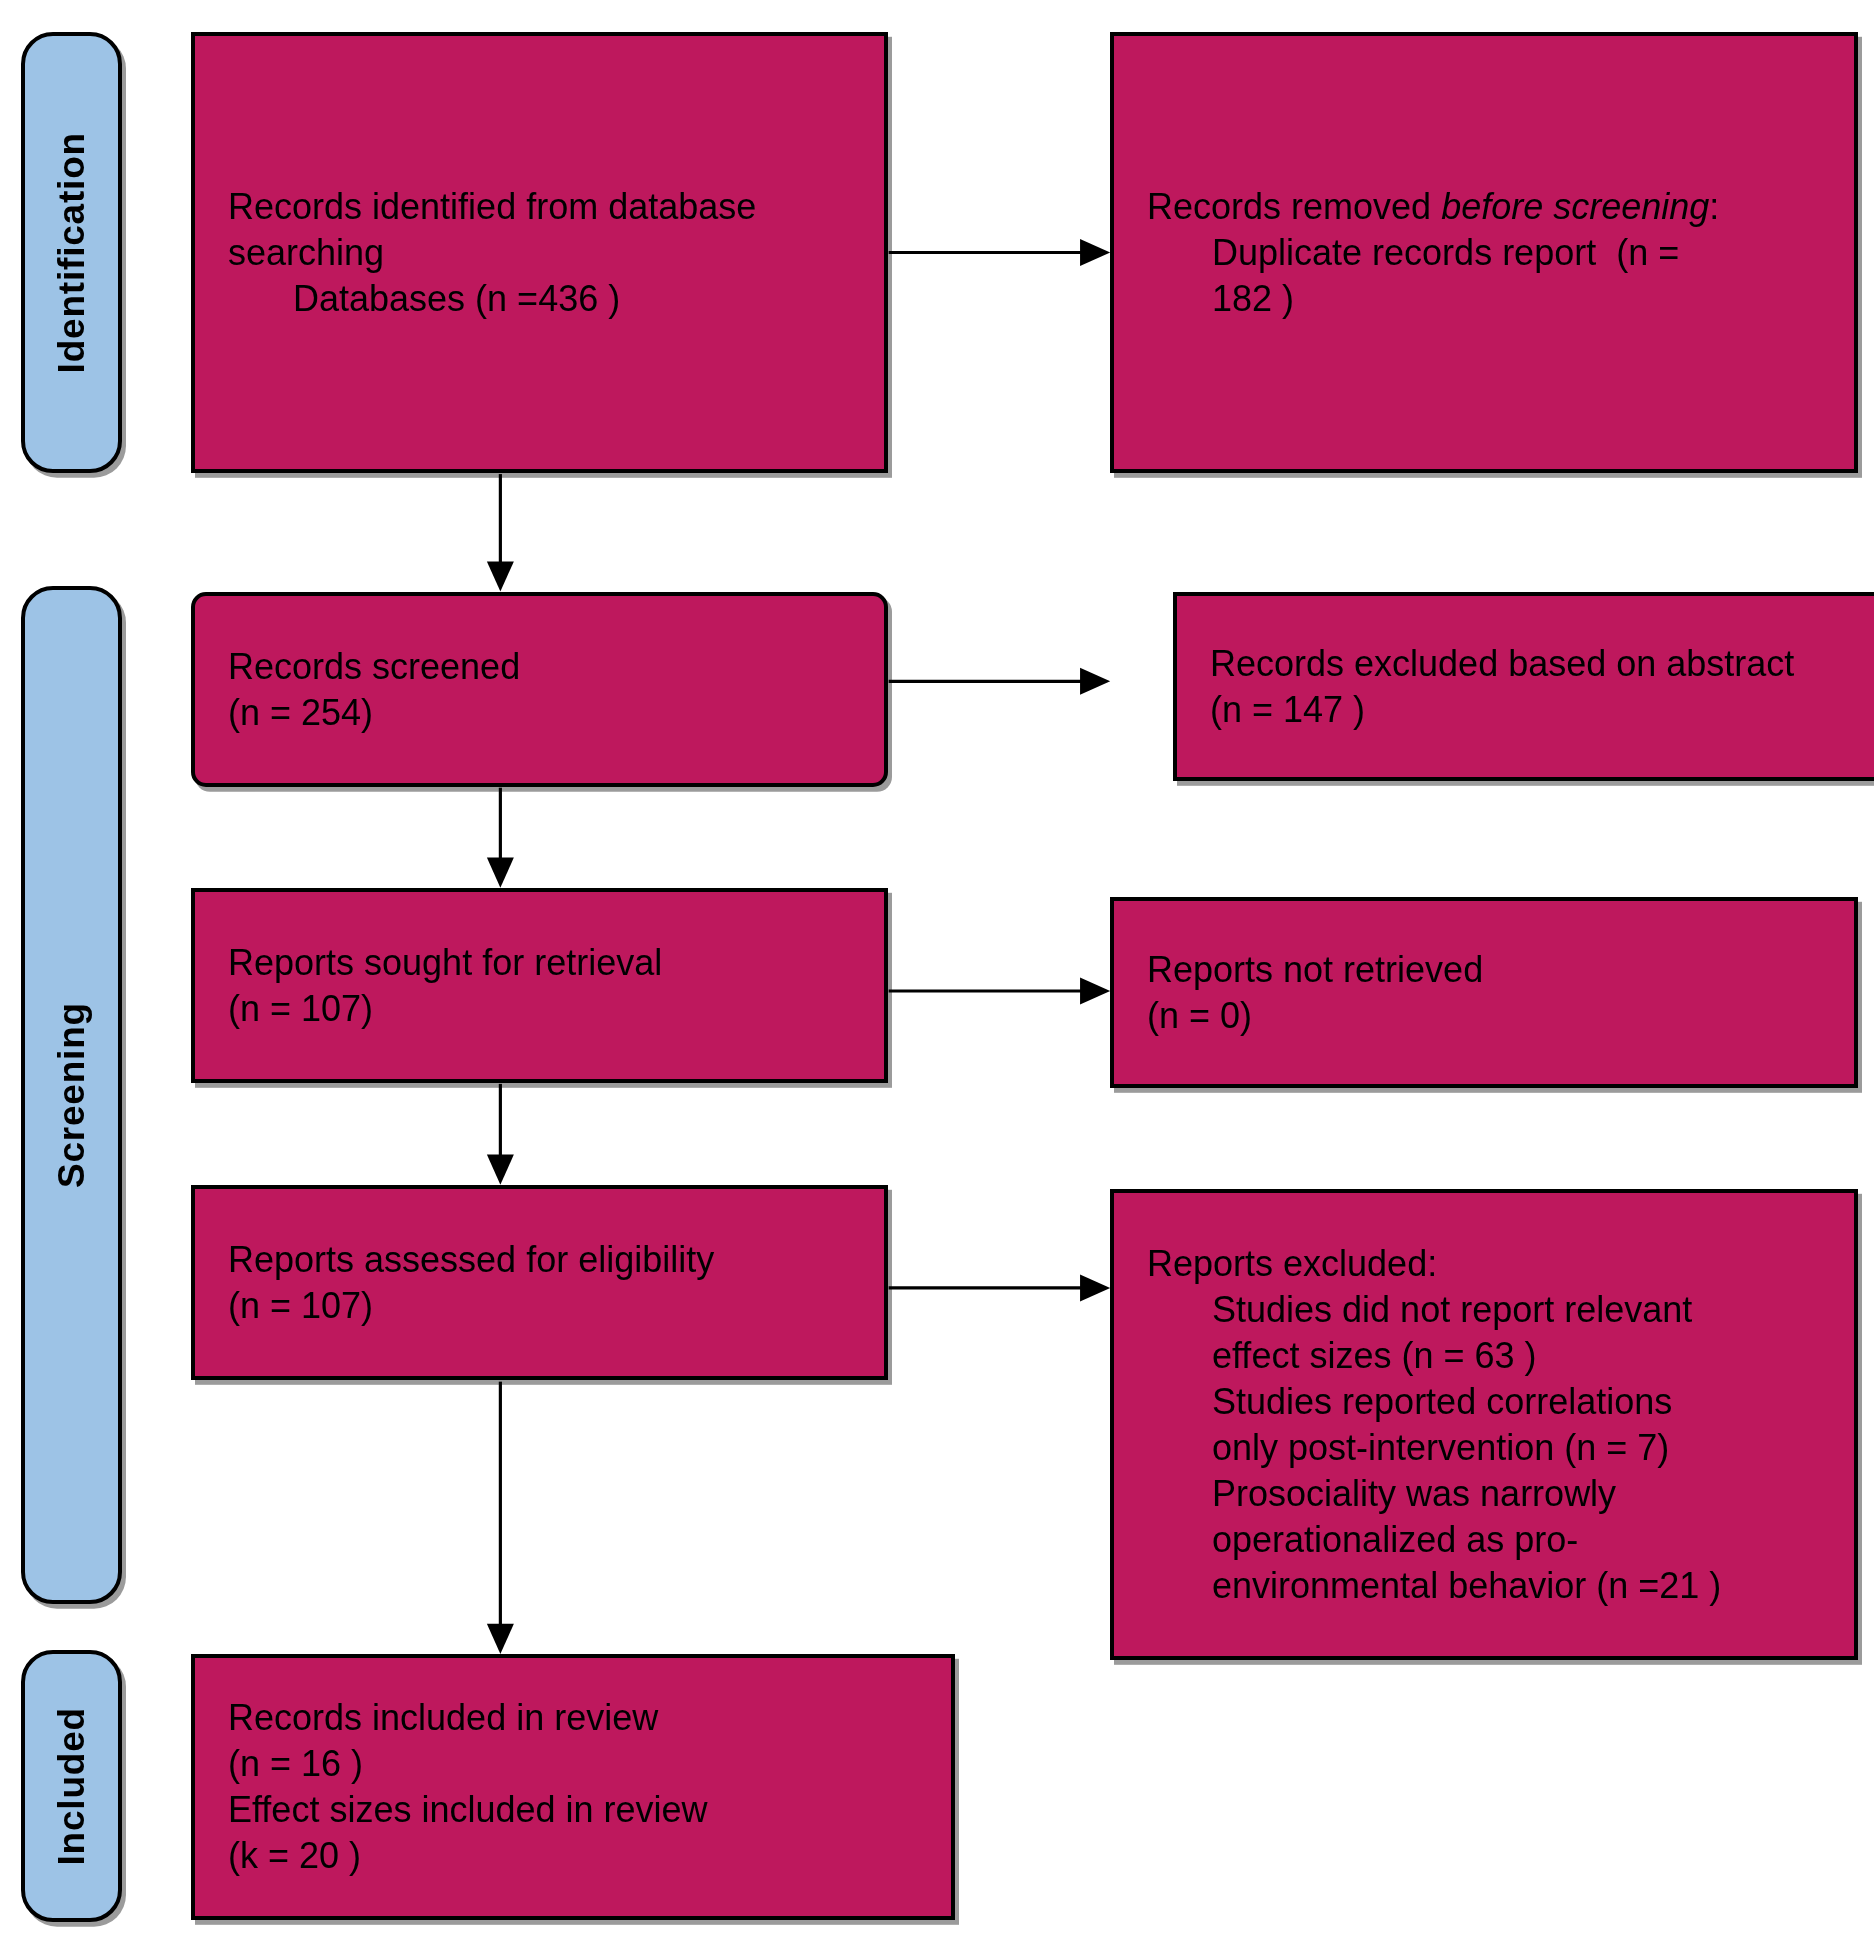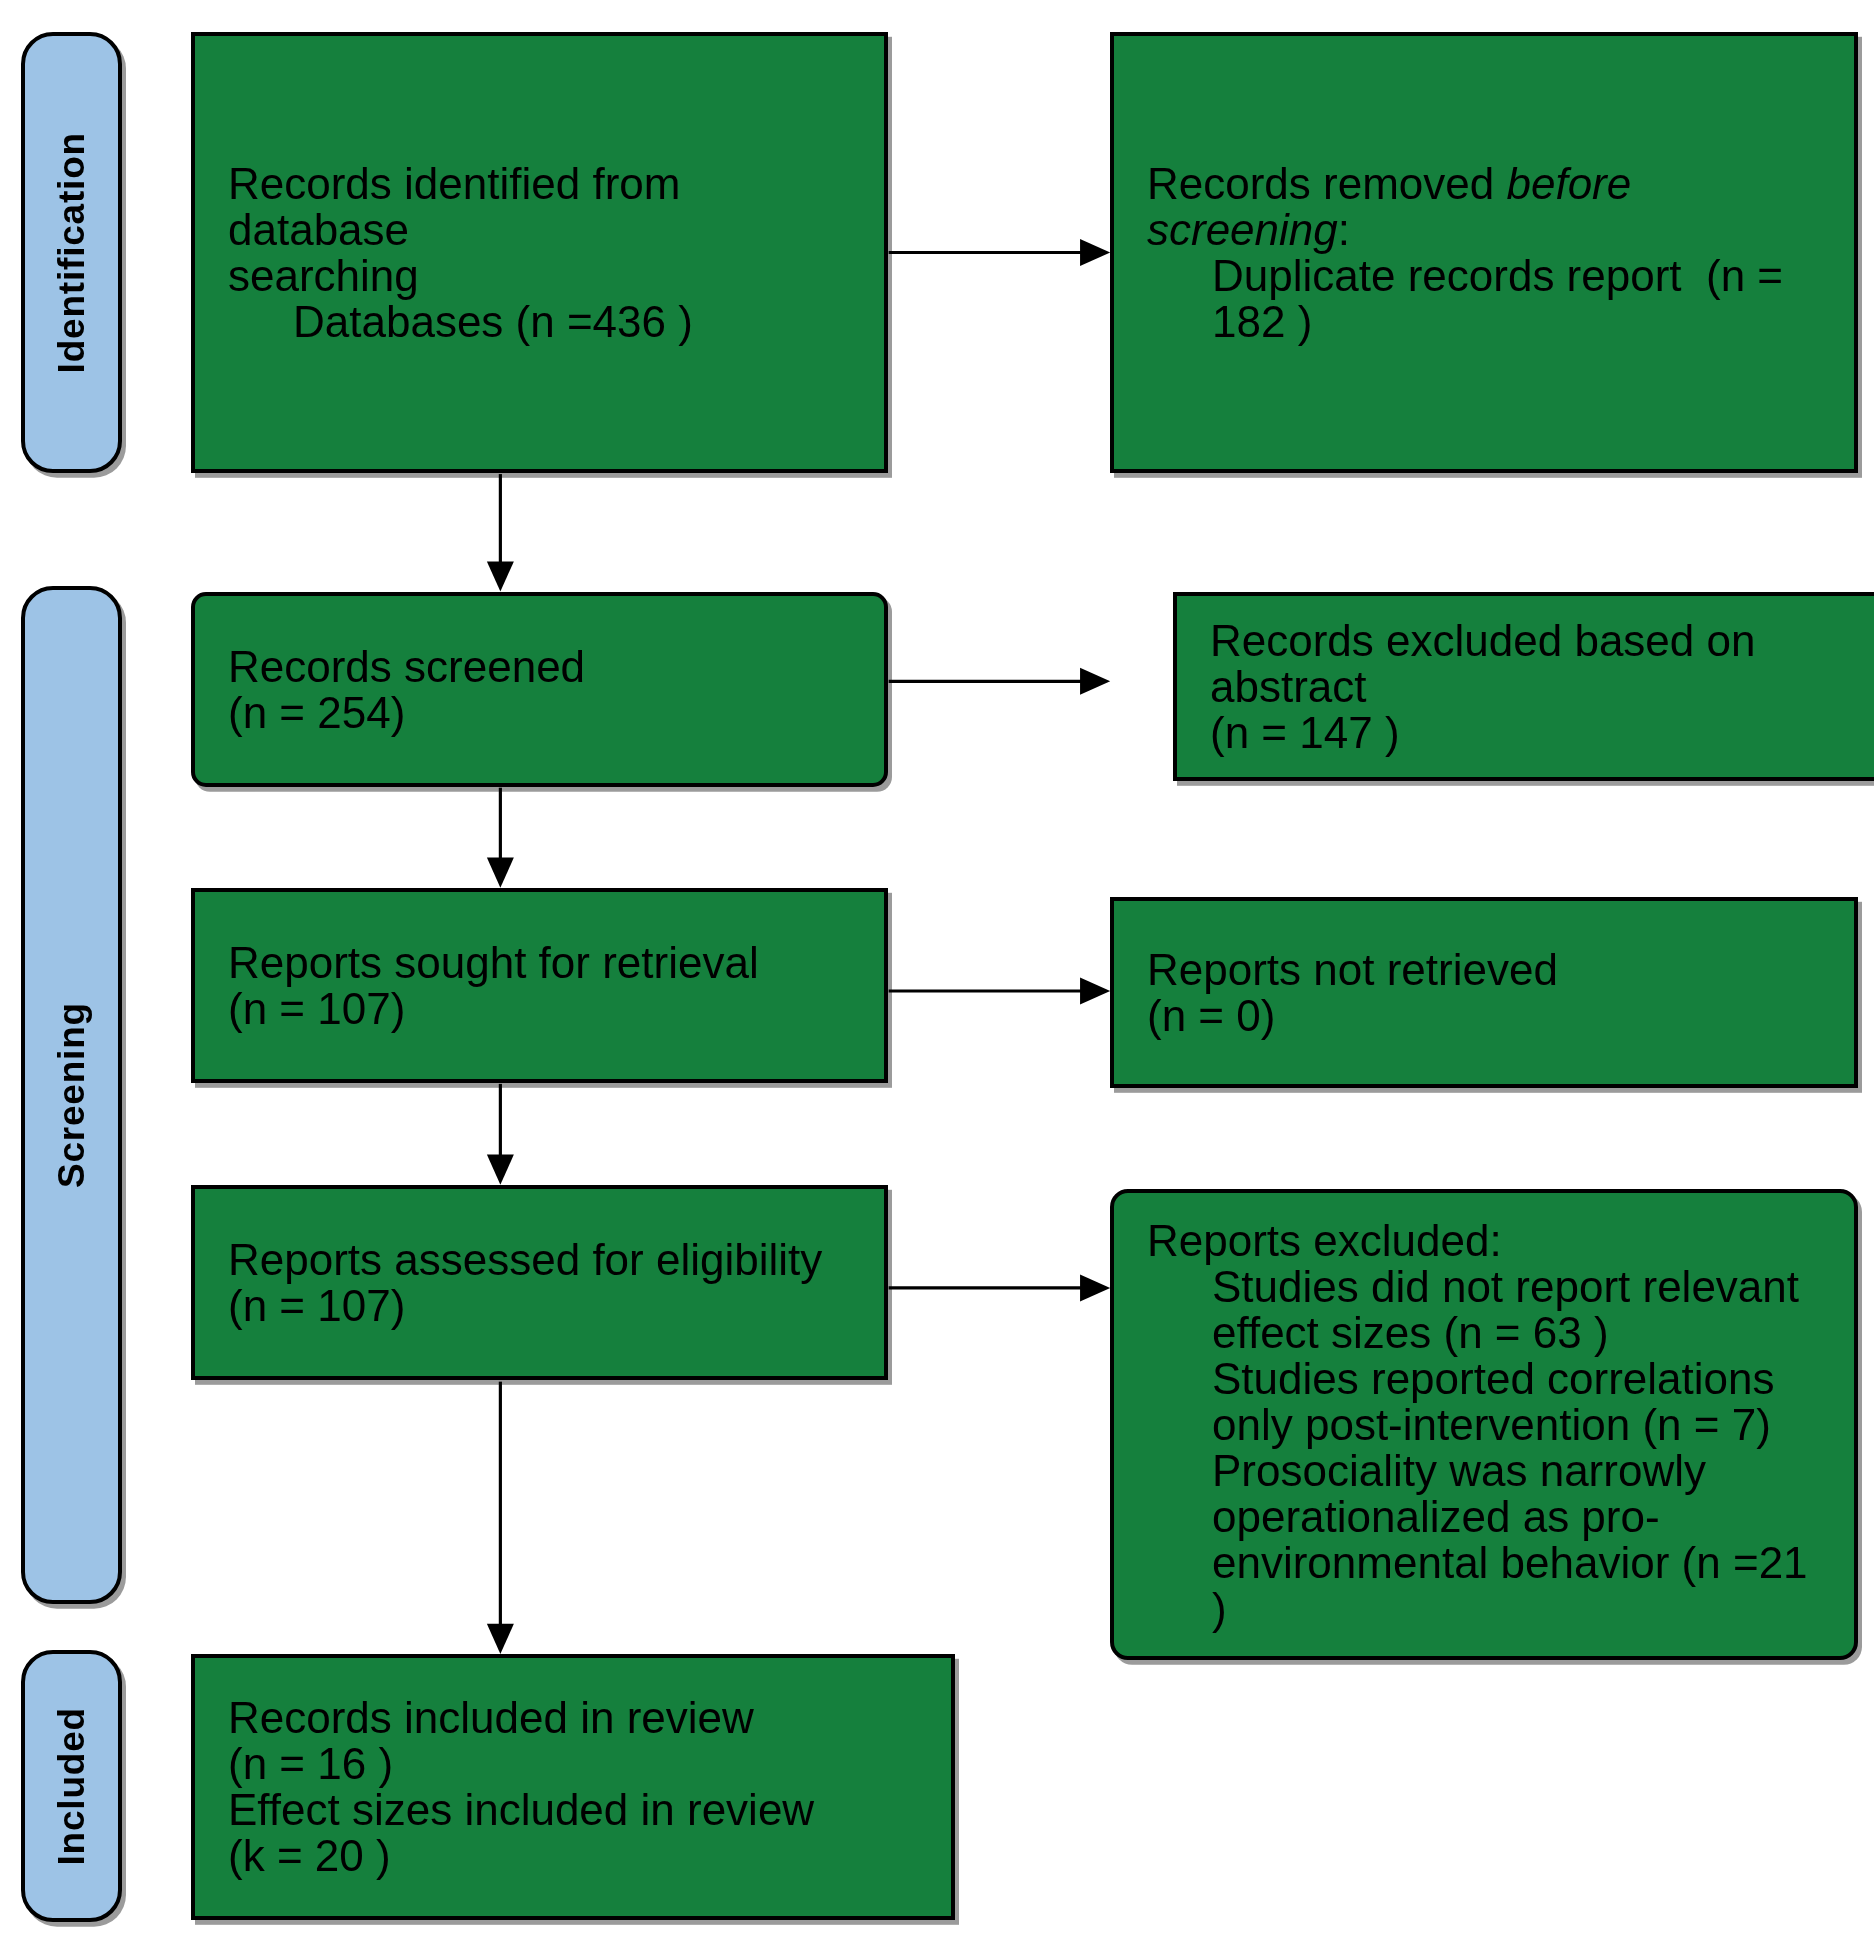--- a/index.html
+++ b/index.html
@@ -7,29 +7,29 @@
     position: relative;
     width: 1875px;
     height: 1951px;
     background: var(--background, #fff);
     font-family: "Liberation Sans", "DejaVu Sans", sans-serif;
     color: #000;
     overflow: hidden;
   }
   .flowbox {
     position: absolute;
-    background: #15803d;
+    background: #be185d;
     border: 4px solid var(--border, #000);
     box-shadow: 4px 4.8px 0 var(--shadow, #9b9b9b);
     box-sizing: border-box;
     display: flex;
     flex-direction: column;
     justify-content: center;
     padding: 9.5px 33px;
-    font-size: 44px;
+    font-size: 36px;
     line-height: 46px;
   }
   .line { white-space: pre-wrap; }
   .line.indent { padding-left: 65px; }
   .italic { font-style: italic; }
   .stage {
     position: absolute;
     background: var(--stage-fill, #9DC3E6);
     border: 4px solid var(--border, #000);
     border-radius: 32px;
@@ -117,21 +117,21 @@
         <div class="line"><span>Records excluded based on abstract</span></div>
         <div class="line"><span>(n = 147 )</span></div>
       </div>
   </div>
   <div class="flowbox" style="left:1110px; top:897px; width:748px; height:191px;">
     <div>
         <div class="line"><span>Reports not retrieved</span></div>
         <div class="line"><span>(n = 0)</span></div>
       </div>
   </div>
-  <div class="flowbox" style="left:1110px; top:1189px; width:748px; height:471px;border-radius:18px;">
+  <div class="flowbox" style="left:1110px; top:1189px; width:748px; height:471px;">
     <div>
         <div class="line"><span>Reports excluded:</span></div>
         <div class="line indent"><span>Studies did not report relevant</span></div>
         <div class="line indent"><span>effect sizes (n = 63 )</span></div>
         <div class="line indent"><span>Studies reported correlations</span></div>
         <div class="line indent"><span>only post-intervention (n = 7)</span></div>
         <div class="line indent"><span>Prosociality was narrowly</span></div>
         <div class="line indent"><span>operationalized as pro-</span></div>
         <div class="line indent"><span>environmental behavior (n =21 )</span></div>
       </div>

